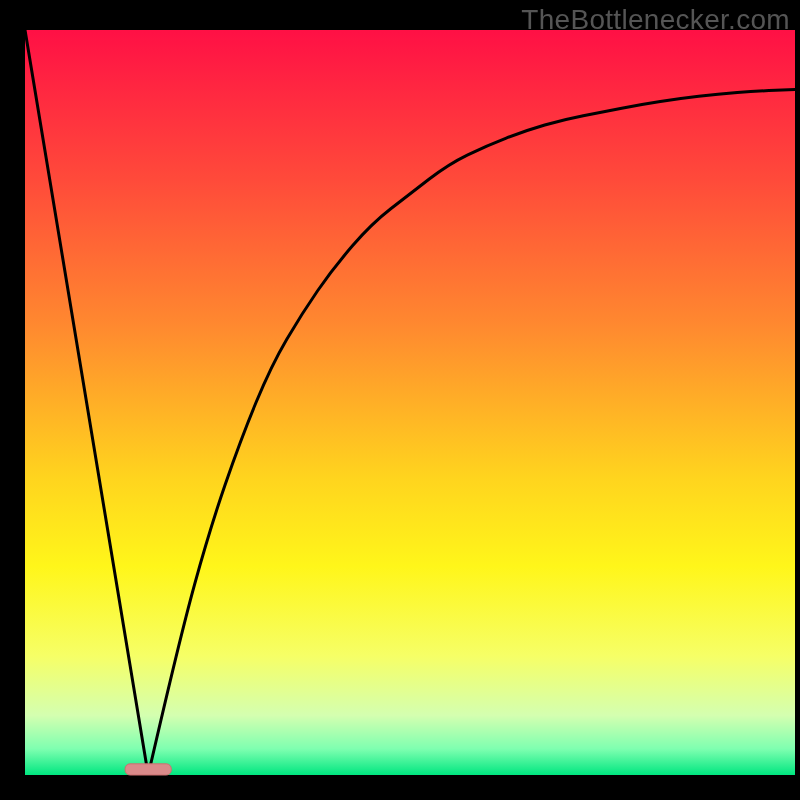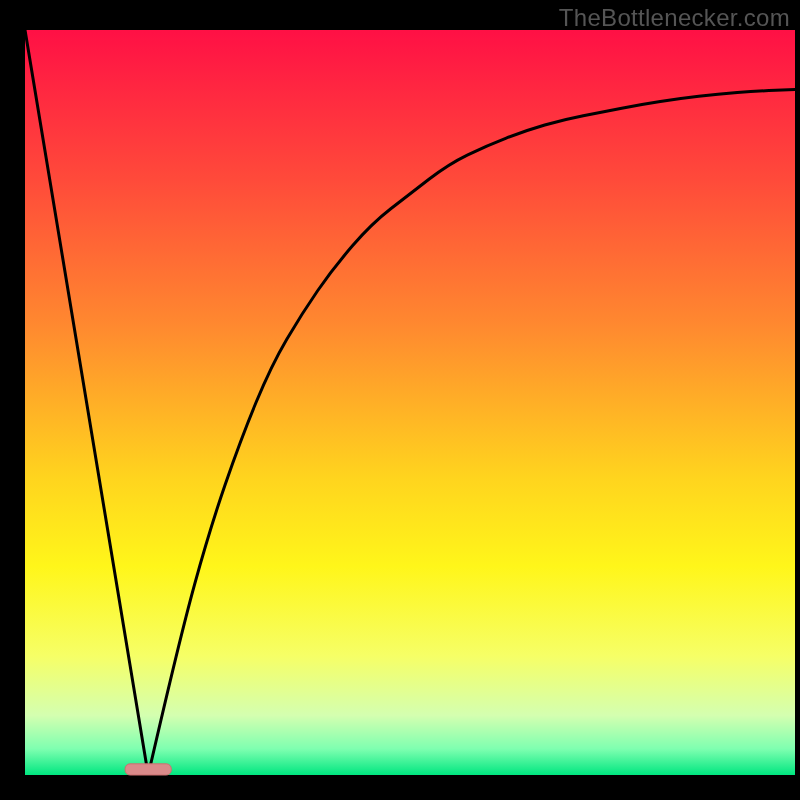--- a/index.html
+++ b/index.html
@@ -17,21 +17,21 @@
   height: 800px;
 }
 svg {
   display: block;
 }
 .watermark {
   position: absolute;
   top: 4px;
   right: 10px;
   color: #555;
-  font-size: 24px;
+  font-size: 28px;
   font-weight: 500;
   letter-spacing: 0.3px;
 }
 </style>
 </head>
 <body>
 
 <div class="stage">
   <svg id="svg-root" width="800" height="800" viewBox="0 0 800 800">
     <defs>

